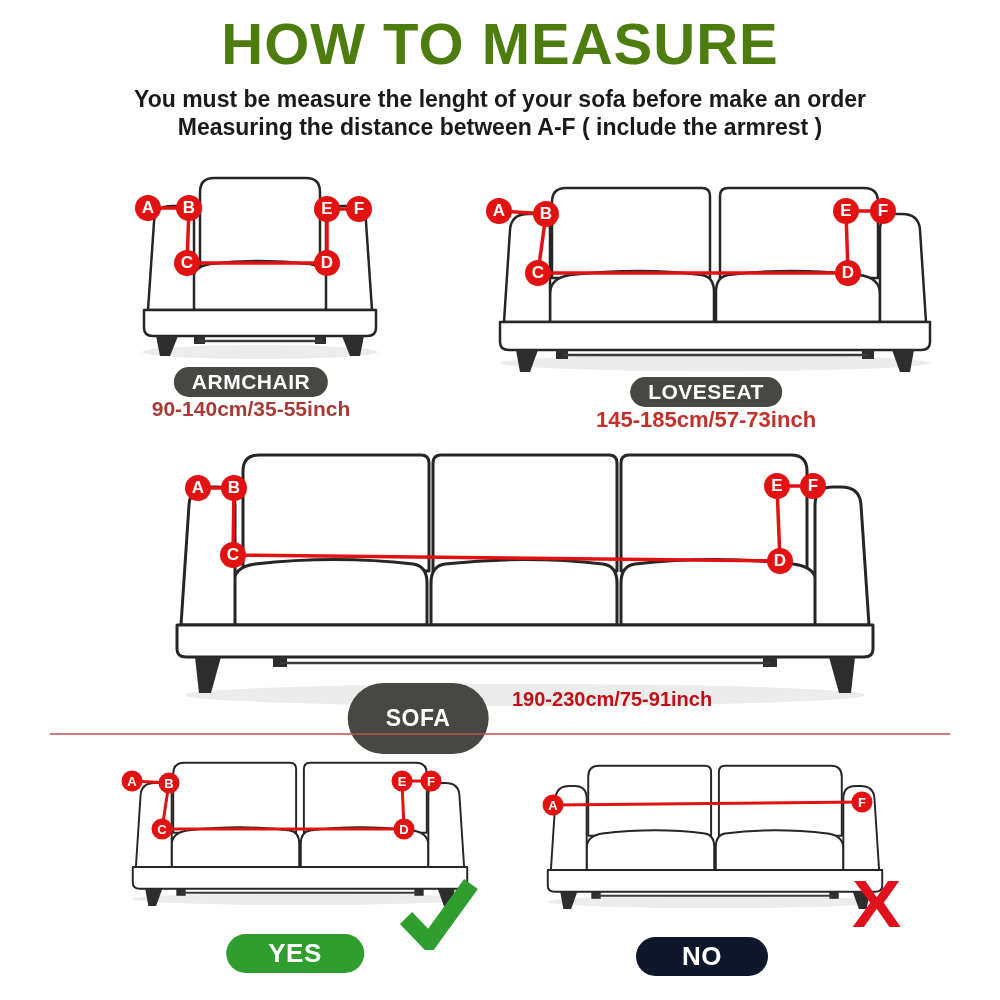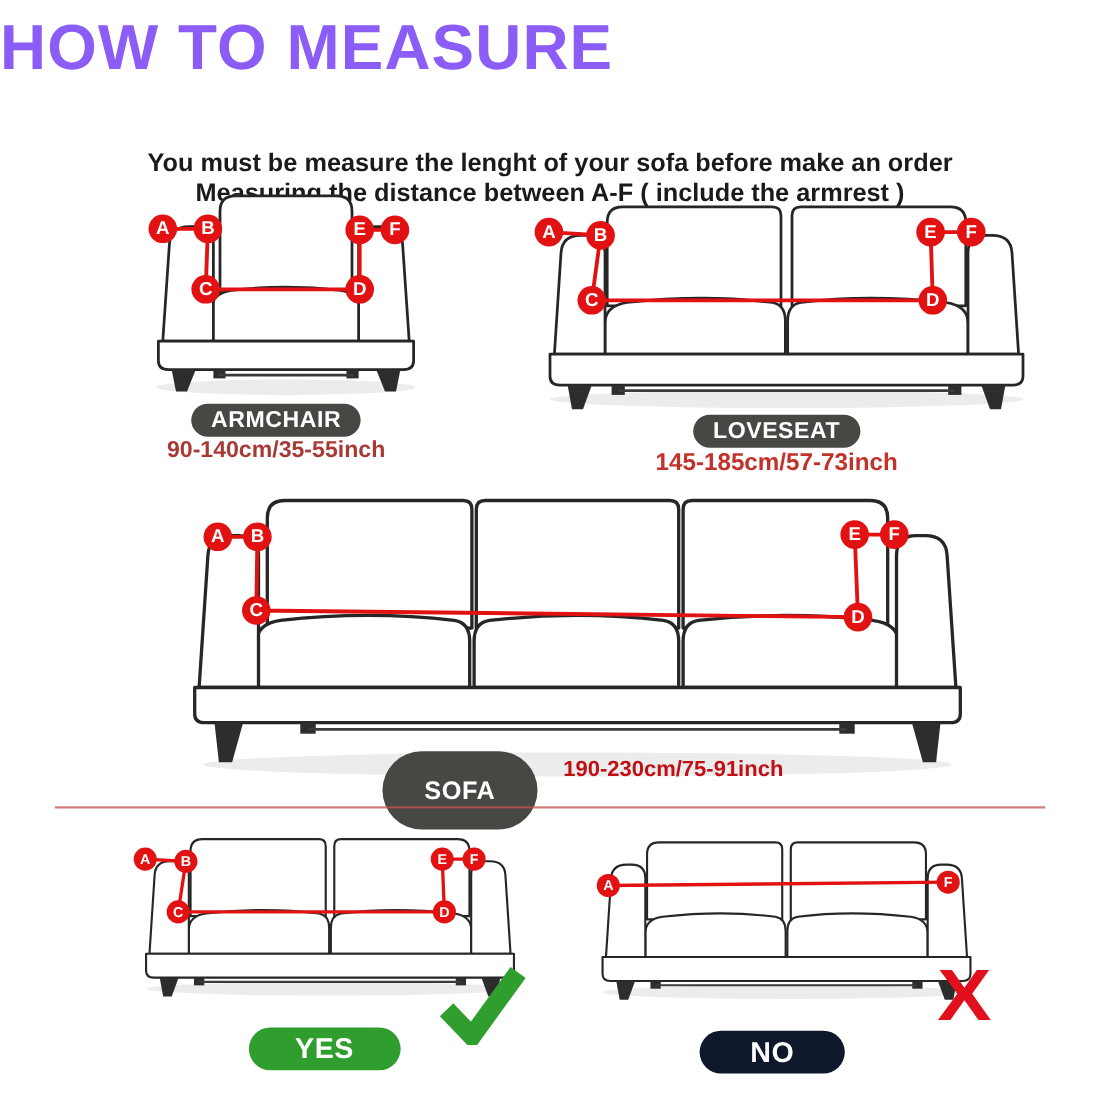--- a/index.html
+++ b/index.html
@@ -1,25 +1,25 @@
 <!DOCTYPE html>
 <html><head>
 <meta charset="utf-8">
 <style>
   html,body { margin:0; padding:0; background:#fff; }
   .page {
     position:relative; width:1000px; height:1000px; background:#ffffff;
     font-family:"Liberation Sans", sans-serif; overflow:hidden;
   }
   .title {
-    position:absolute; top:10px; left:0; width:100%; text-align:left;
-    font-size:58px; font-weight:bold; color:#8b5cf6; letter-spacing:1px;
+    position:absolute; top:10px; left:0; width:100%; text-align:center;
+    font-size:58px; font-weight:bold; color:#4d7c0f; letter-spacing:1px;
   }
   .sub { position:absolute; left:0; width:100%; text-align:center;
-         font-weight:bold; color:#1a1a1a; font-size:23px;margin-top:48px; }
+         font-weight:bold; color:#1a1a1a; font-size:23px; }
   .sub1 { top:86px; }
   .sub2 { top:114px; }
 
   .figure { position:absolute; }
   .figure svg { display:block; }
 
   .marker {
     position:absolute; width:26px; height:26px; border-radius:50%;
     background:#e21212; color:#ffffff; font-weight:bold; font-size:17px;
     line-height:26px; text-align:center; transform:translate(-50%,-50%);

